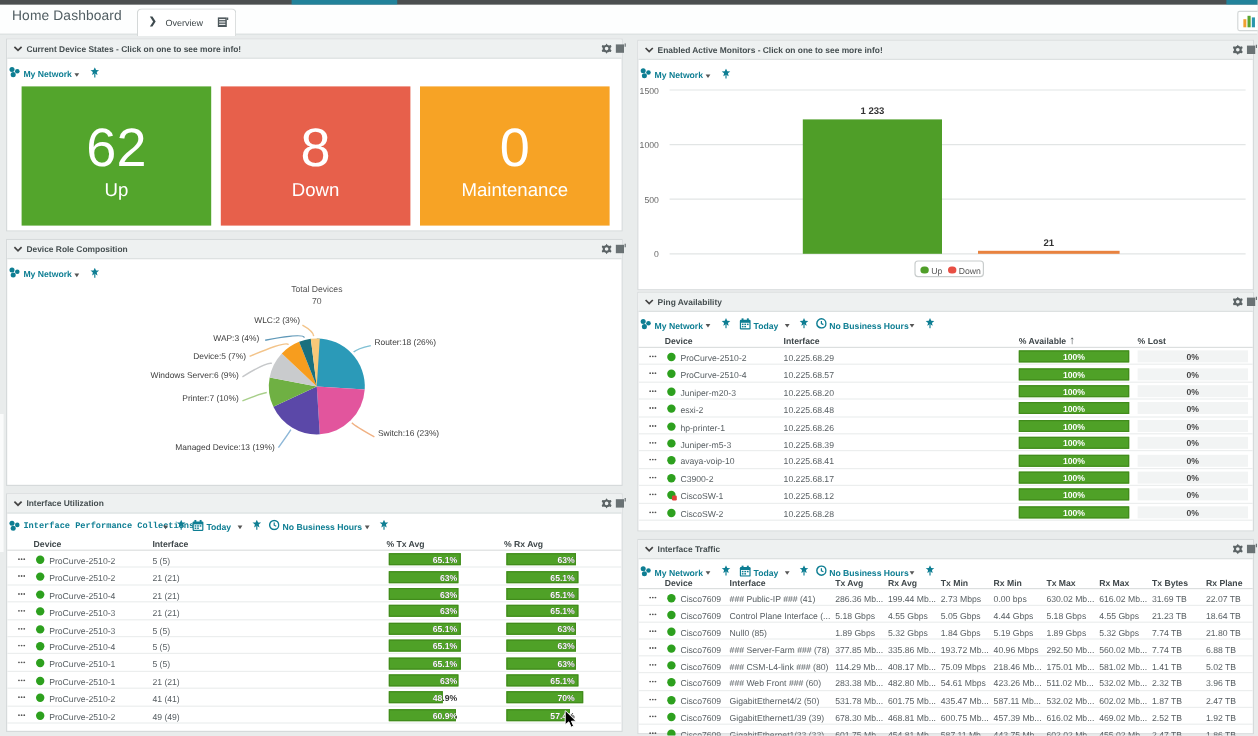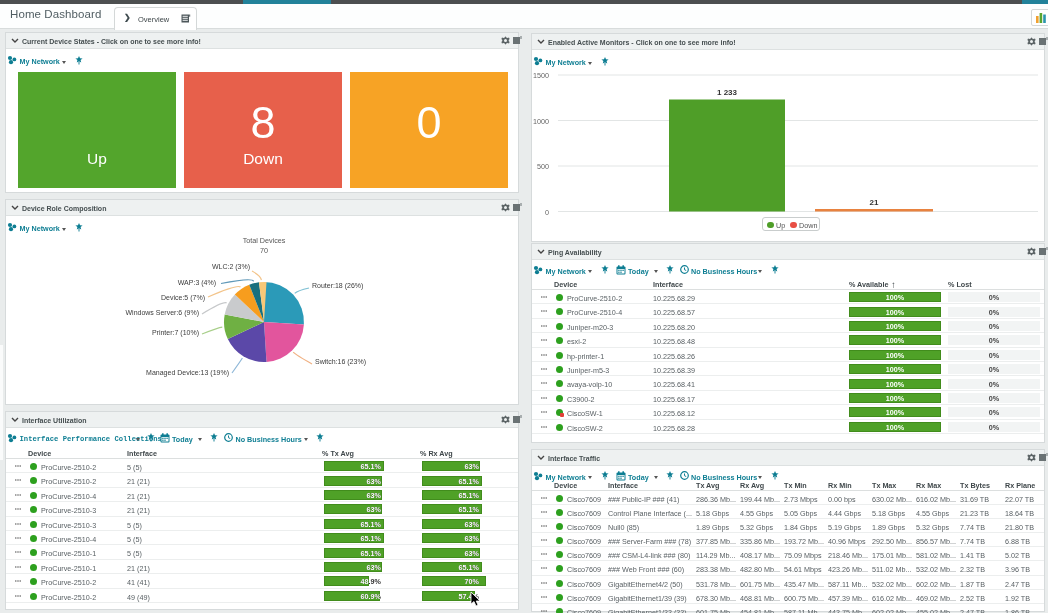--- a/index.html
+++ b/index.html
@@ -99,28 +99,30 @@
           </svg></span>
       <span style="left:13.5px; top:3px;">My Network</span>
       <span style="left:56px; top:7px;" class="caret"></span>
       <span style="left:69px; top:2px;"><svg width="8" height="9" viewBox="0 0 10 11">
             <path d="M5 0 L6.3 2.8 L9.5 3 L7 5 L7.8 8 L5 6.4 L2.2 8 L3 5 L0.5 3 L3.7 2.8 Z" fill="#0e7e93"></path>
             <path d="M5 6.5 L5 10.5" stroke="#0e7e93" stroke-width="1.2"></path>
           </svg></span>
     </div>
     <div style="position:absolute; left:12px; top:39px; width:490px; height:116px; display:flex; gap:8px;">
       <div class="bigbox" style="background:#53a52c;">
+          <div class="n">62</div>
           <div class="l">Up</div>
         </div>
       <div class="bigbox" style="background:#e7604b;">
           <div class="n">8</div>
           <div class="l">Down</div>
         </div>
       <div class="bigbox" style="background:#f7a325;">
           <div class="n">0</div>
+          <div class="l">Maintenance</div>
         </div>
     </div>
   </div>
 
   <div class="panel" id="p-drc" style="left:5px; top:199px; width:514px; height:206px;">
     <div class="phead">Device Role Composition
       <svg class="chev" width="8" height="6">
           <path d="M1 1 L4 4 L7 1" stroke="#444" stroke-width="1.4" fill="none"></path>
         </svg>
       <svg class="gear" style="left:495px" width="9" height="9" viewBox="0 0 9 9">
@@ -821,21 +823,21 @@
             <circle cx="7.8" cy="1.5" r="1.1" fill="#555"></circle>
           </svg>
           <span class="dot" style="left:24px"></span>
           <span style="left:35px">Cisco7609</span>
           <span style="left:76px">### Server-Farm ### (78)</span>
           <span style="left:164px">377.85 Mb...</span>
           <span style="left:208px">335.86 Mb...</span>
           <span style="left:252px">193.72 Mb...</span>
           <span style="left:296px">40.96 Mbps</span>
           <span style="left:340px">292.50 Mb...</span>
-          <span style="left:384px">856.57 Mb...</span>
+          <span style="left:384px">560.02 Mb...</span>
           <span style="left:428px">7.74 TB</span>
           <span style="left:473px">6.88 TB</span>
         </div>
         <div class="trow">
           <svg class="dots" style="left:8px" width="9" height="3" viewBox="0 0 9 3">
             <circle cx="1.2" cy="1.5" r="1.1" fill="#555"></circle>
             <circle cx="4.5" cy="1.5" r="1.1" fill="#555"></circle>
             <circle cx="7.8" cy="1.5" r="1.1" fill="#555"></circle>
           </svg>
           <span class="dot" style="left:24px"></span>

